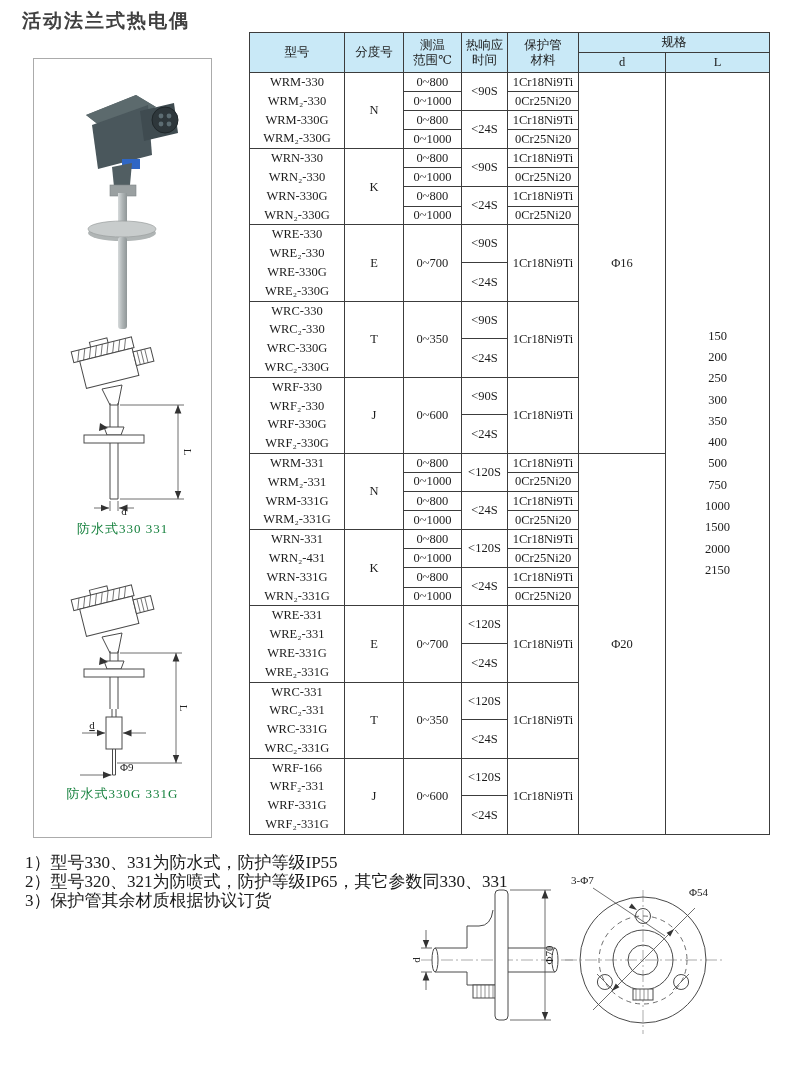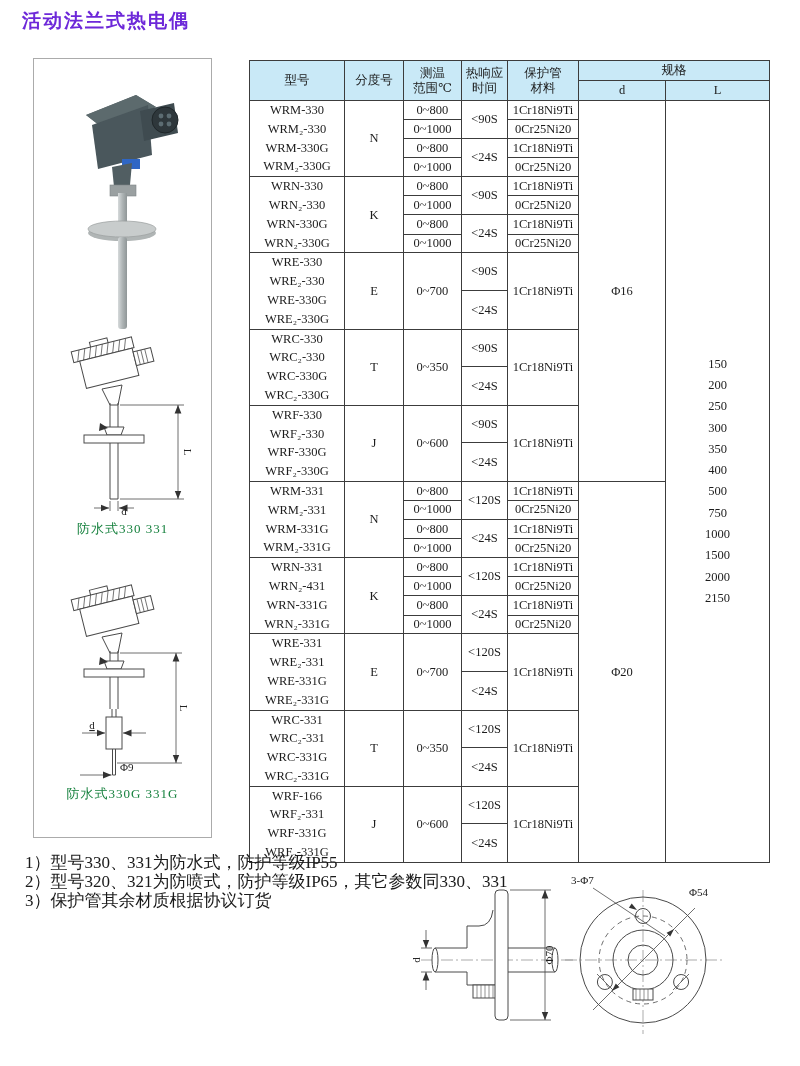--- a/index.html
+++ b/index.html
@@ -5,33 +5,33 @@
   * { box-sizing: border-box; }
   html,body { margin:0; padding:0; }
   body {
     width:800px; height:1066px; position:relative; overflow:hidden;
     background:#ffffff; color:#1a1a1a;
     font-family:"Liberation Serif","DejaVu Serif",serif;
   }
   .page-title {
     position:absolute; left:22px; top:8px;
     font-family:"DejaVu Sans","Liberation Sans",sans-serif;
-    font-size:19px; font-weight:bold; color:#6d28d9; letter-spacing:2px;
+    font-size:19px; font-weight:bold; color:#404040; letter-spacing:2px;
   }
   .panel {
     position:absolute; left:33px; top:58px; width:179px; height:780px;
     border:1px solid #ababab; background:#fff;
   }
   .panel svg { position:absolute; left:0; }
   .draw-label {
     position:absolute; left:0; width:100%; text-align:center;
     font-size:13px; color:#15803d; letter-spacing:1px;
   }
   table.spec {
-    position:absolute; left:249px; top:60px; width:520px;
+    position:absolute; left:249px; top:32px; width:520px;
     border-collapse:collapse; table-layout:fixed;
   }
   .spec th, .spec td {
     border:1px solid #3c3c3c; padding:0; text-align:center; vertical-align:middle;
     font-weight:normal; font-size:12.5px; line-height:1.15; color:#1c1c1c;
   }
   .spec thead th { background:#c9e9f7; }
   .spec thead tr { height:20px; }
   .spec tbody tr { height:18.8px; }
   .spec td.model div { line-height:18.8px;text-align:center; }

